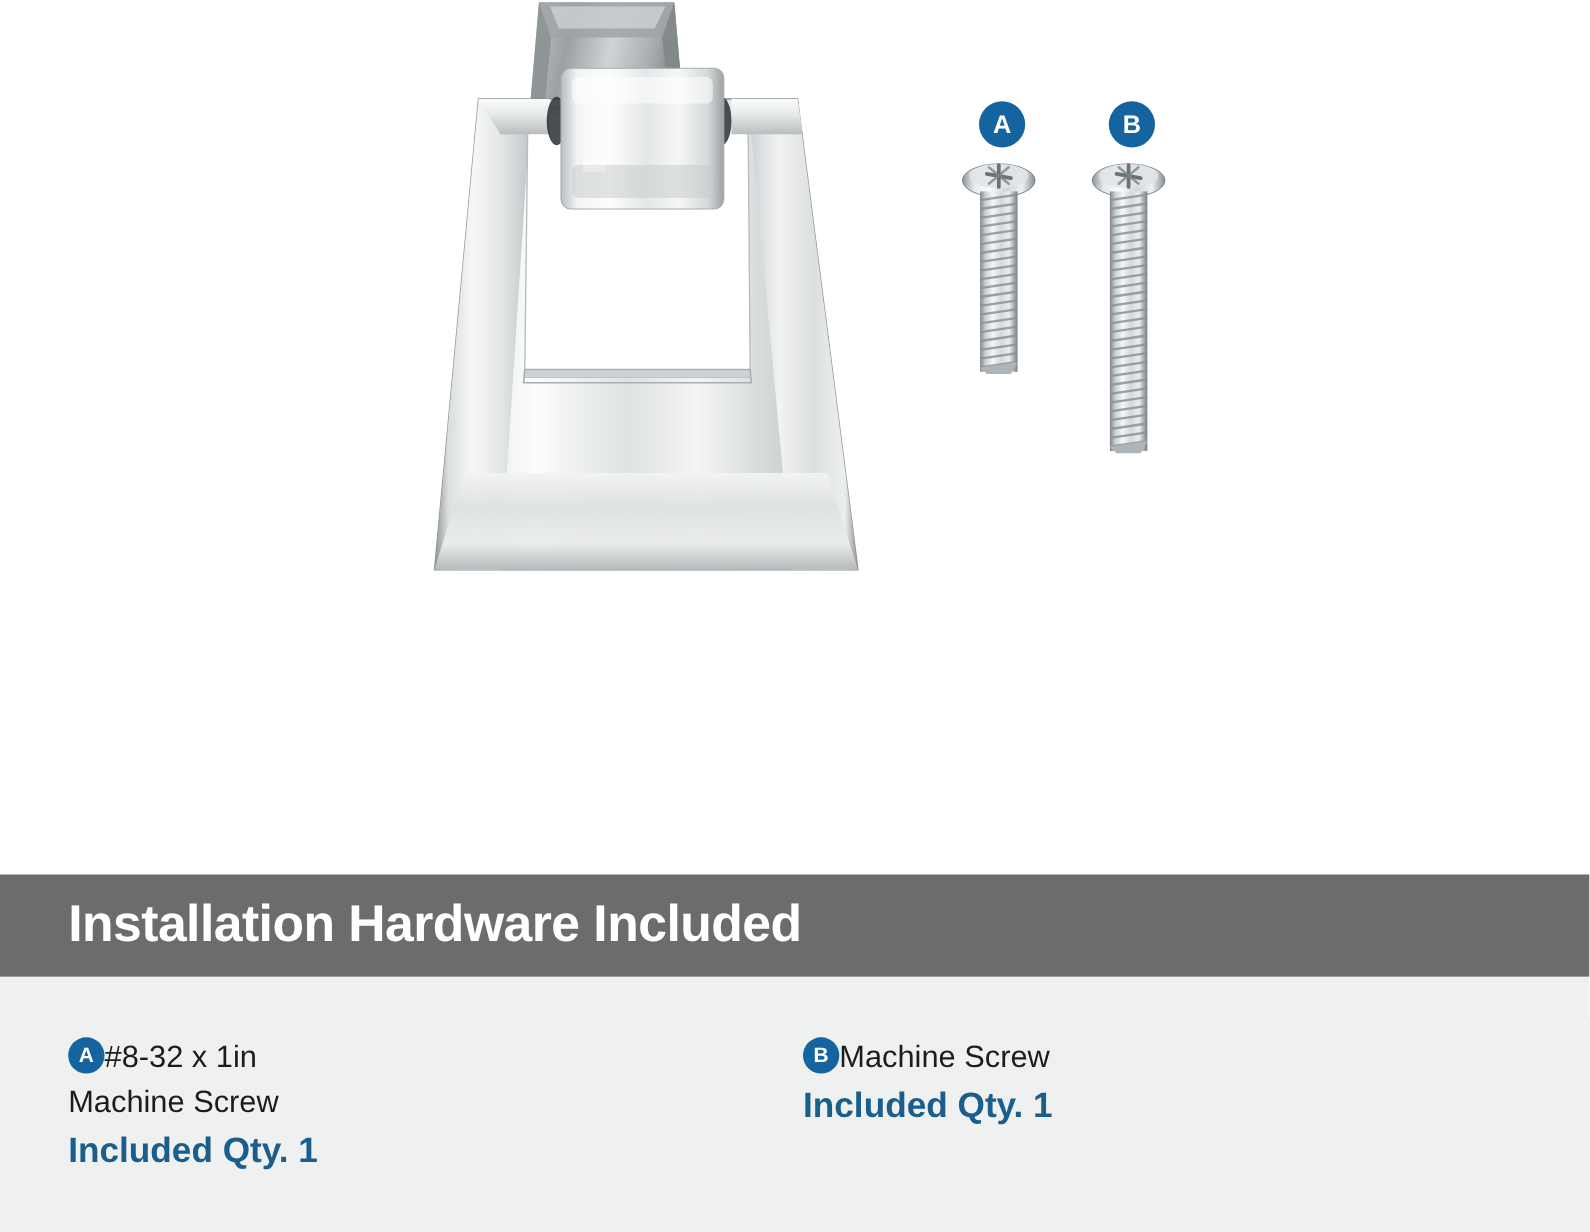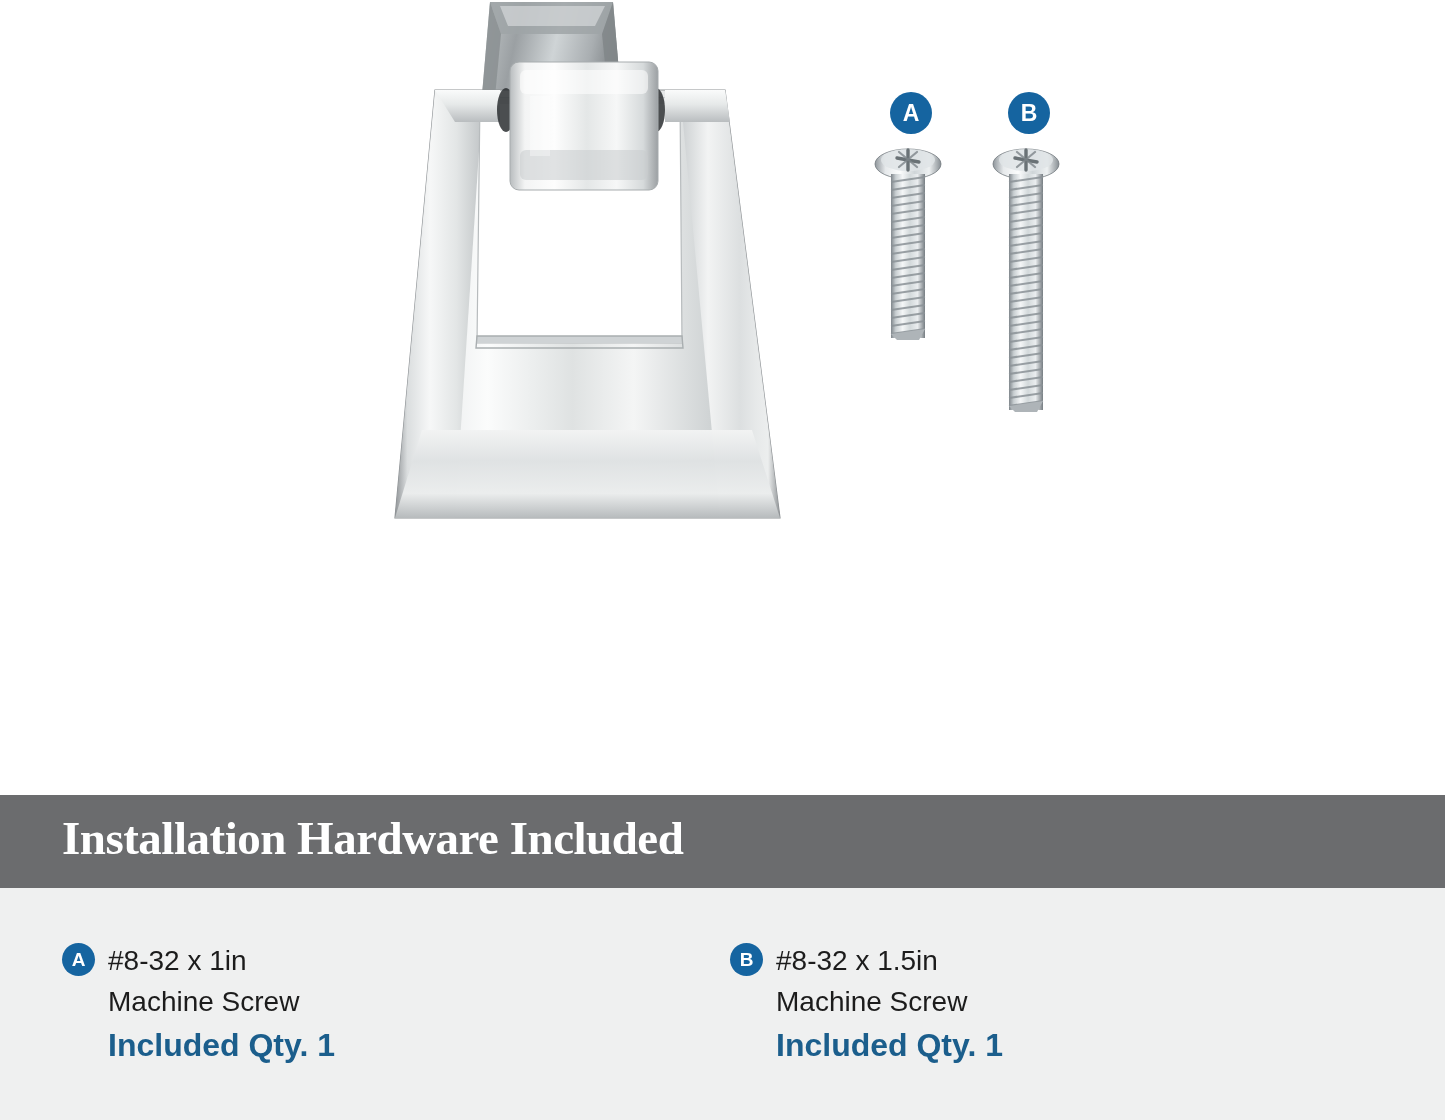--- a/index.html
+++ b/index.html
@@ -35,36 +35,36 @@
   .badge-photo{width:42px;height:42px;font-size:23px;}
 
   
   #banner{
     position:absolute;left:0;top:795px;width:1445px;height:93px;
     background:#6b6c6e;
   }
   #banner-title{
     position:absolute;left:62px;top:16px;
     color:#ffffff;font-size:47px;font-weight:bold;
-    letter-spacing:-0.5px;white-space:nowrap;font-family:Liberation Serif, serif;
+    letter-spacing:-0.5px;white-space:nowrap;
   }
 
   
   #hwlist{
     position:absolute;left:0;top:888px;width:1445px;height:232px;
     background:#eff0f0;
   }
   .hw-item{position:absolute;top:52px;}
   .hw-item.col-a{left:62px;}
   .hw-item.col-b{left:730px;}
   .badge-list{
     position:relative;width:33px;height:33px;font-size:19px;
     float:left;margin-top:3px;
   }
-  .hw-text{margin-left:46px;}
+  .hw-text{}
   .hw-line{
     font-size:28px;color:#1c1c1c;line-height:1.47;white-space:nowrap;
   }
   .hw-qty{
     font-size:32px;color:#1b5e8c;font-weight:bold;line-height:1.47;white-space:nowrap;
   }
 </style>
 </head>
 <body>
 
@@ -302,21 +302,20 @@
         <div class="hw-line">Machine Screw</div>
         <div class="hw-qty">Included Qty. 1</div>
       </div>
     </div>
 
     <div class="hw-item col-b">
       <div class="badge badge-list">
         <span>B</span>
       </div>
       <div class="hw-text">
-        <div class="hw-line">#8-32 x 1.5in</div>
         <div class="hw-line">Machine Screw</div>
         <div class="hw-qty">Included Qty. 1</div>
       </div>
     </div>
 
   </div>
 
 </div>
 
 </body></html>

